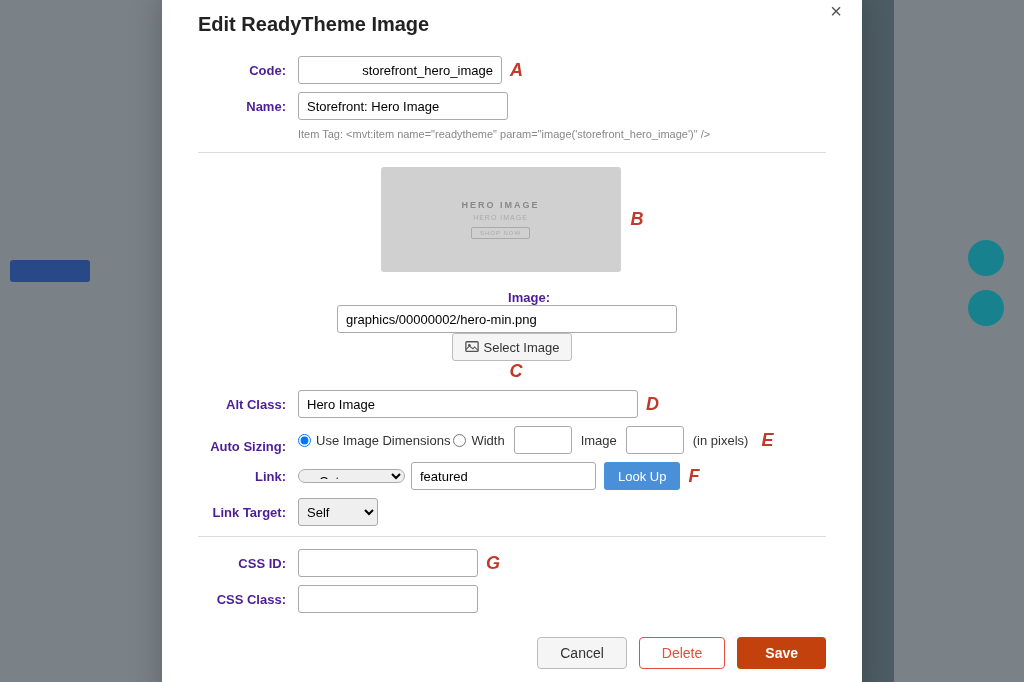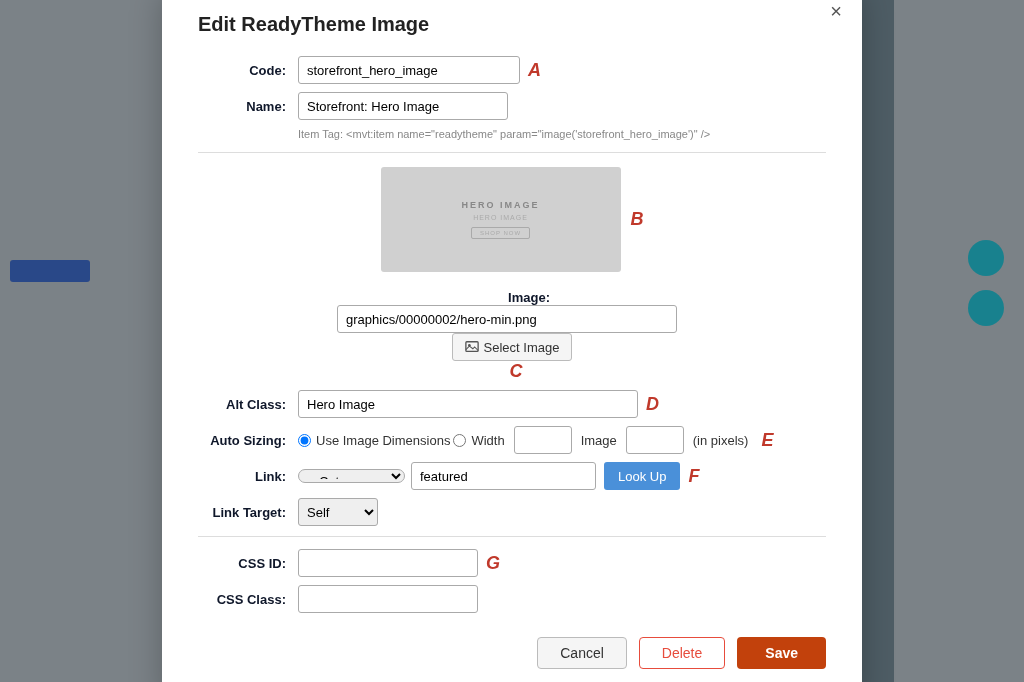--- a/index.html
+++ b/index.html
@@ -75,21 +75,21 @@
       line-height: 1;
     }
     .form-row {
       display: flex;
       align-items: center;
       margin-bottom: 8px;
     }
     .form-label {
       width: 100px;
       font-weight: bold;
-      color: #0f172a;
+      color: #4c1d95;
       font-size: 13px;
       text-align: right;
       padding-right: 12px;
       flex-shrink: 0;
     }
     .form-input {
       border: 1px solid #aaa;
       border-radius: 3px;
       padding: 4px 8px;
       font-size: 13px;
@@ -163,21 +163,21 @@
       border: 1px solid #bbb;
       border-radius: 3px;
       padding: 4px 12px;
       cursor: pointer;
       font-size: 13px;
       color: #333;
       height: 28px;
     }
     .auto-sizing-row {
       display: flex;
-      align-items: center;
+      align-items: flex-end;
       margin-bottom: 8px;
     }
     .auto-sizing-options {
       display: flex;
       flex-direction: row;
       gap: 3px;
     }
     .radio-row {
       display: flex;
       align-items: center;
@@ -301,21 +301,21 @@
 
   <div class="modal-backdrop">
     <div class="modal">
 
       <button class="close-btn">×</button>
 
       <div class="modal-title">Edit ReadyTheme Image</div>
 
       <div class="form-row">
         <span class="form-label">Code:</span>
-        <input class="form-input" style="width: 222px;" type="text" value="storefront_hero_image">
+        <input class="form-input" style="width: 204px; text-align: right;" type="text" value="storefront_hero_image">
         <span class="annotation">A</span>
       </div>
 
       <div class="form-row">
         <span class="form-label">Name:</span>
         <input class="form-input" style="width: 210px;" type="text" value="Storefront: Hero Image">
       </div>
 
       <div class="item-tag-text">Item Tag: &lt;mvt:item name="readytheme" param="image('storefront_hero_image')" /&gt;</div>
 

